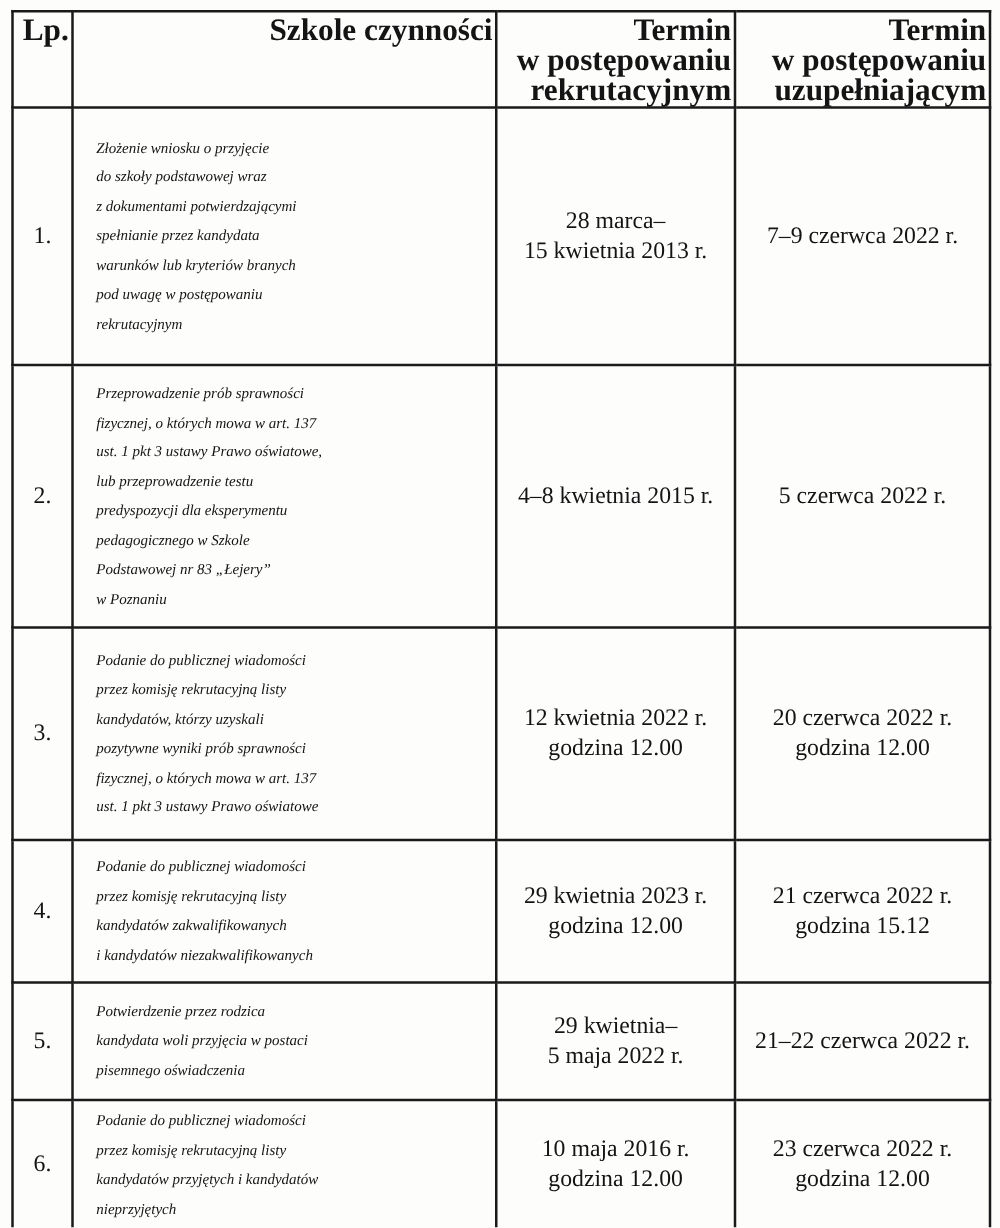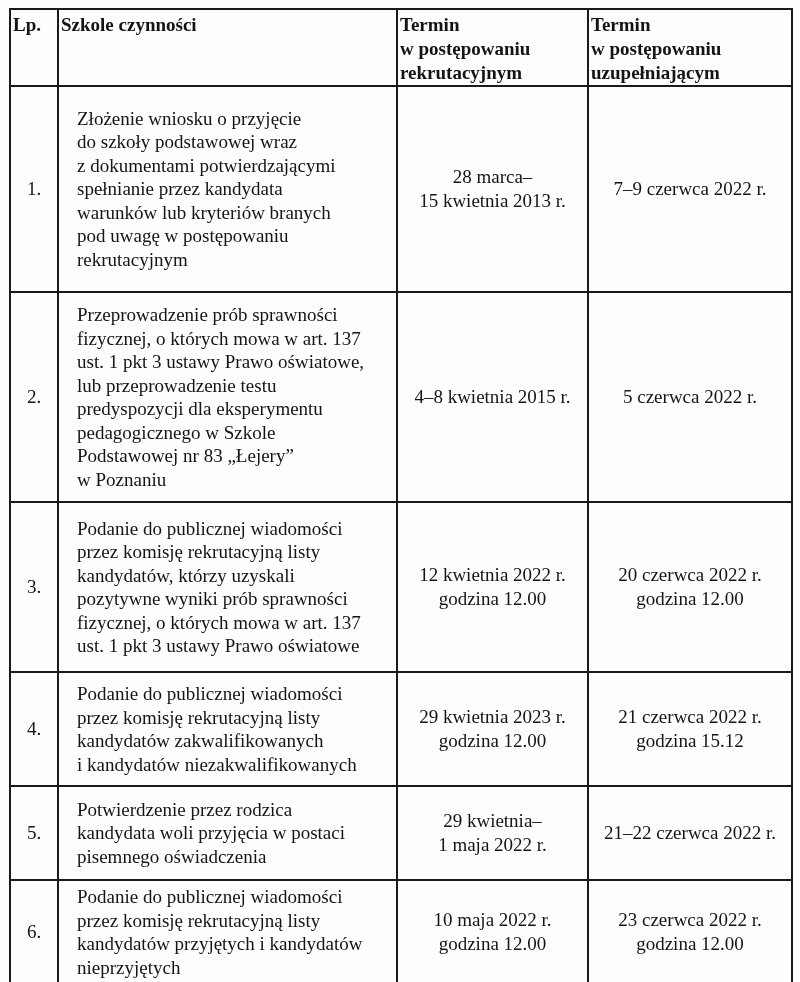--- a/index.html
+++ b/index.html
@@ -38,36 +38,37 @@
   tr.r-header { height: 70px; }
   tr.r1 { height: 206px; }
   tr.r2 { height: 210px; }
   tr.r3 { height: 170px; }
   tr.r4 { height: 114px; }
   tr.r5 { height: 94px;  }
   tr.r6 { height: 92px;  }
 
   th.hdr {
     vertical-align: top;
-    text-align: left;
+    text-align: right;
     font-weight: bold;
-    font-size: 19px;
+    font-size: 25px;
     line-height: 24px;
     padding: 3px 2px 0 2px;
   }
   td.lp-cell {
     text-align: center;
     vertical-align: middle;
     font-size: 19px;
   }
   td.activity-cell {
     vertical-align: middle;
-    font-size: 19px;
+    font-size: 12px;
     line-height: 23.5px;
     padding: 4px 2px 4px 18px;
+    font-style: italic;
   }
   td.date-cell {
     text-align: center;
     vertical-align: middle;
     font-size: 19px;
     line-height: 24px;
     padding: 2px;
   }
   .pre { white-space: pre-line; }
 </style>
@@ -192,39 +193,39 @@
       <td class="lp-cell">
         <div class="pre">5.</div>
       </td>
       <td class="activity-cell">
         <div class="pre">Potwierdzenie przez rodzica
 kandydata woli przyjęcia w postaci
 pisemnego oświadczenia</div>
       </td>
       <td class="date-cell">
         <div class="pre">29 kwietnia–
-1 maja 2022 r.</div>
+5 maja 2022 r.</div>
       </td>
       <td class="date-cell">
         <div class="pre">21–22 czerwca 2022 r.</div>
       </td>
     </tr>
 
     <tr class="r6">
       <td class="lp-cell">
         <div class="pre">6.</div>
       </td>
       <td class="activity-cell">
         <div class="pre">Podanie do publicznej wiadomości
 przez komisję rekrutacyjną listy
 kandydatów przyjętych i kandydatów
 nieprzyjętych</div>
       </td>
       <td class="date-cell">
-        <div class="pre">10 maja 2022 r.
+        <div class="pre">10 maja 2016 r.
 godzina 12.00</div>
       </td>
       <td class="date-cell">
         <div class="pre">23 czerwca 2022 r.
 godzina 12.00</div>
       </td>
     </tr>
   </tbody>
     </table>
 </div>

